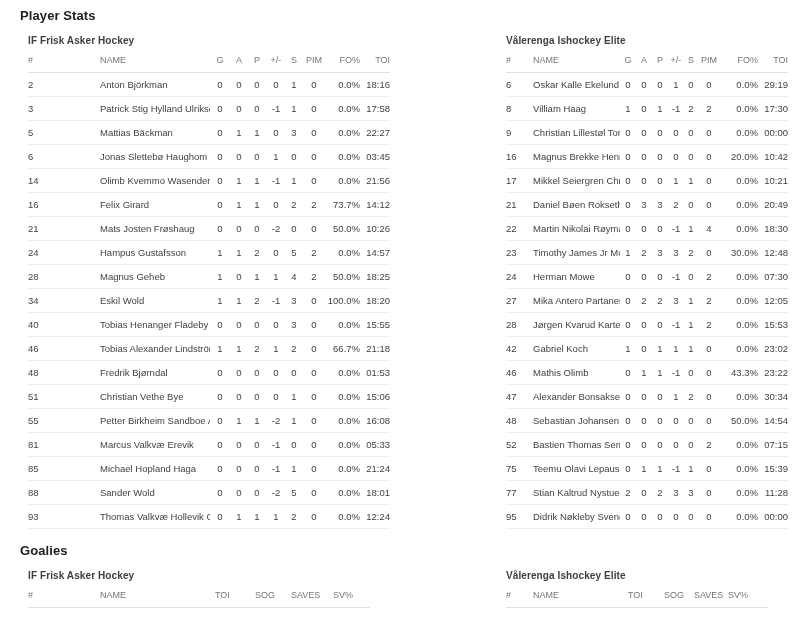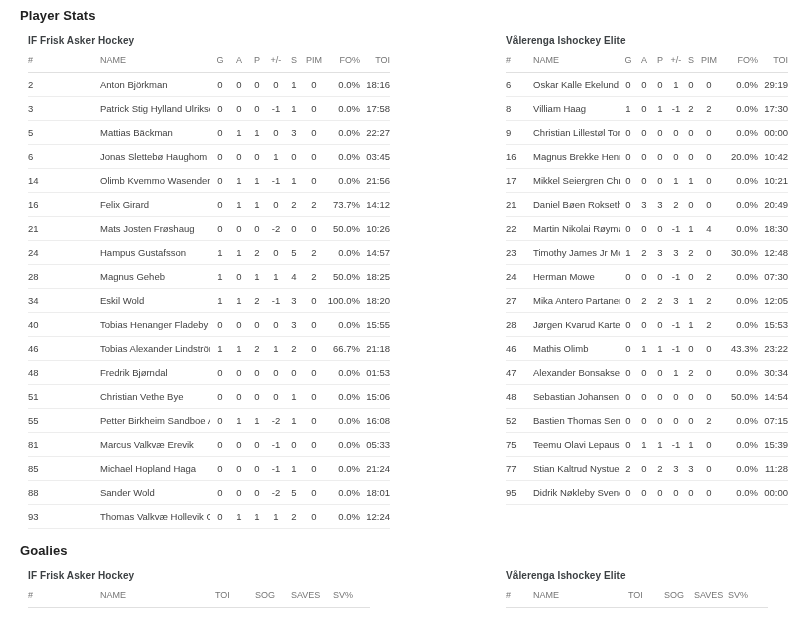--- a/index.html
+++ b/index.html
@@ -483,20 +483,32 @@
               <td>0</td>
               <td>0</td>
               <td>0</td>
               <td>-1</td>
               <td>1</td>
               <td>2</td>
               <td>0.0%</td>
               <td>15:53</td>
             </tr>
             <tr>
+              <td>42</td>
+              <td>Gabriel Koch</td>
+              <td>1</td>
+              <td>0</td>
+              <td>1</td>
+              <td>1</td>
+              <td>1</td>
+              <td>0</td>
+              <td>0.0%</td>
+              <td>23:02</td>
+            </tr>
+            <tr>
               <td>46</td>
               <td>Mathis Olimb</td>
               <td>0</td>
               <td>1</td>
               <td>1</td>
               <td>-1</td>
               <td>0</td>
               <td>0</td>
               <td>43.3%</td>
               <td>23:22</td>

